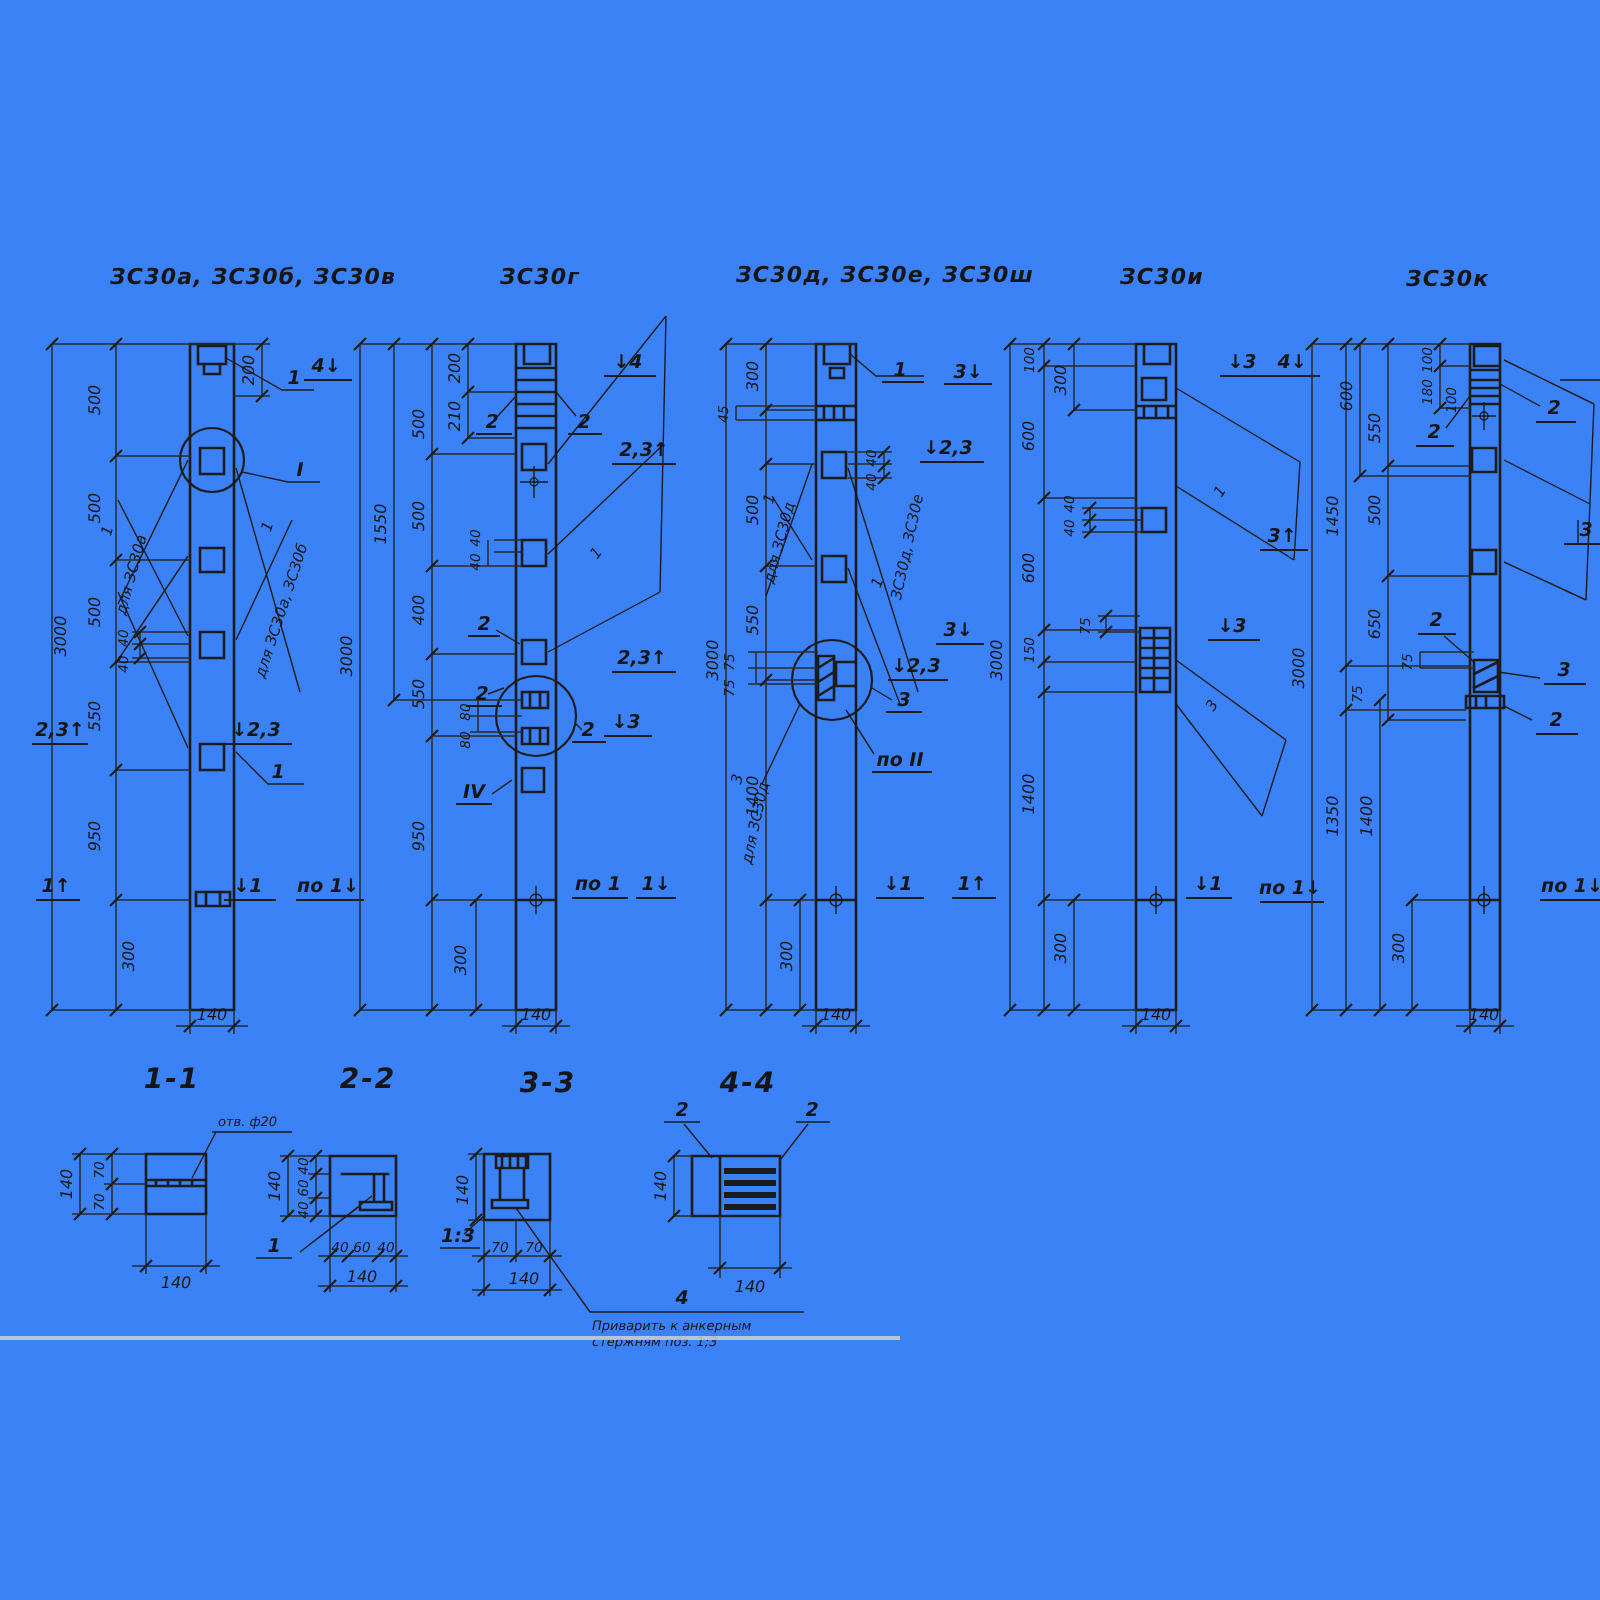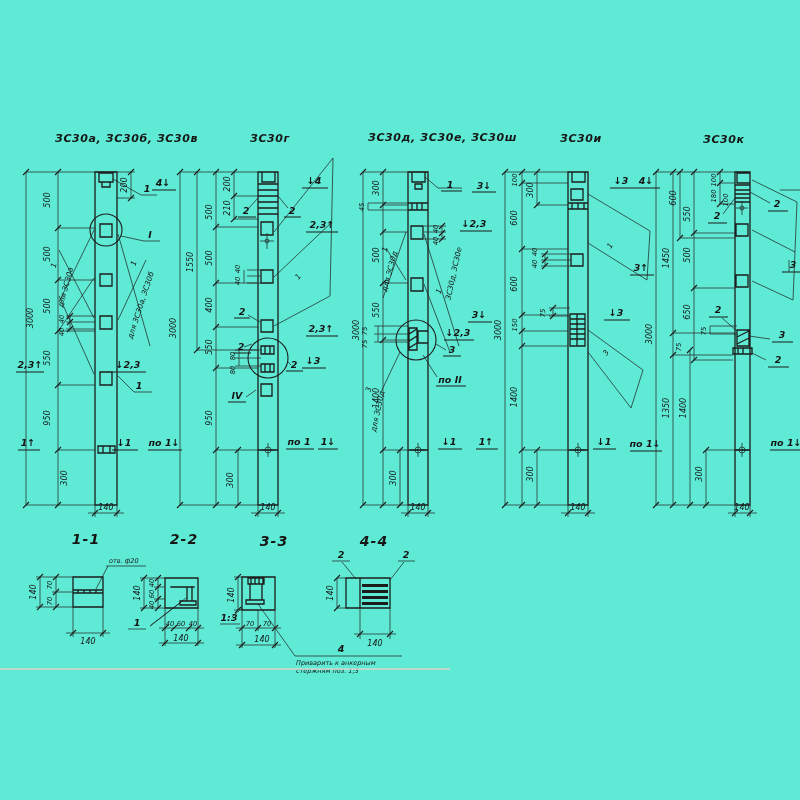--- a/index.html
+++ b/index.html
@@ -1,16 +1,16 @@
 <!DOCTYPE html>
 <html><head>
 <meta charset="utf-8">
 <style>
   html,body{margin:0;padding:0;background:#fff;}
-  .sheet{position:relative;width:800px;height:800px;background:#5eead4;overflow:hidden;}
+  .sheet{position:relative;width:800px;height:800px;background:#3b82f6;overflow:hidden;}
   svg{position:absolute;left:0;top:0;}
   .s{stroke:#1c1c1c;stroke-width:1.3;fill:none;stroke-linecap:square}
   .d{stroke:#2b2b2b;stroke-width:.75;fill:none}
   .k{stroke:#1c1c1c;stroke-width:1.1;fill:none}
   .h{stroke:#1c1c1c;stroke-width:.7;fill:none}
   text{fill:#161616;font-family:"DejaVu Sans",sans-serif}
   .dt{font:italic 8px "DejaVu Sans",sans-serif;text-anchor:middle}
   .tn{font:italic 6.8px "DejaVu Sans",sans-serif;text-anchor:middle}
   .nt{font:italic 7.5px "DejaVu Sans",sans-serif;text-anchor:middle}
   .mk{font:italic 600 9.5px "DejaVu Sans",sans-serif;text-anchor:middle}

